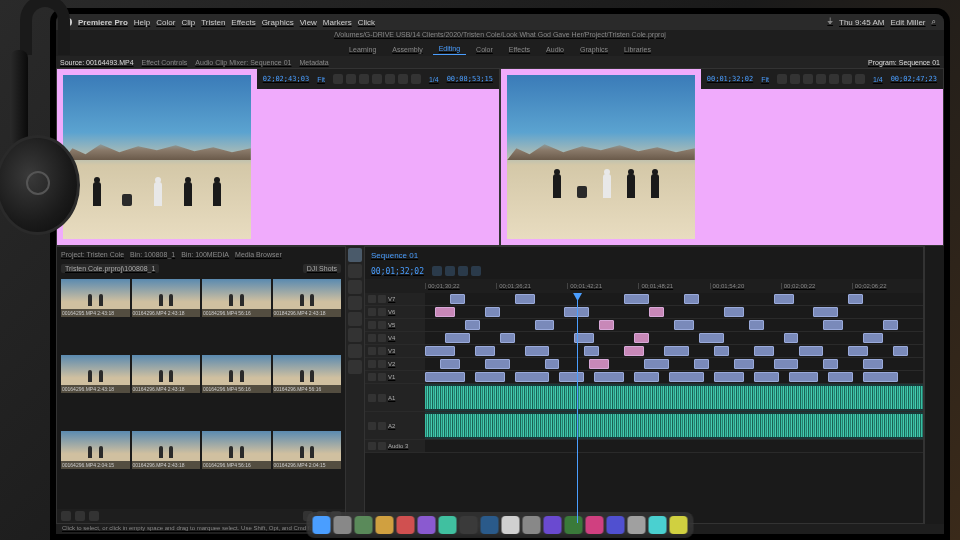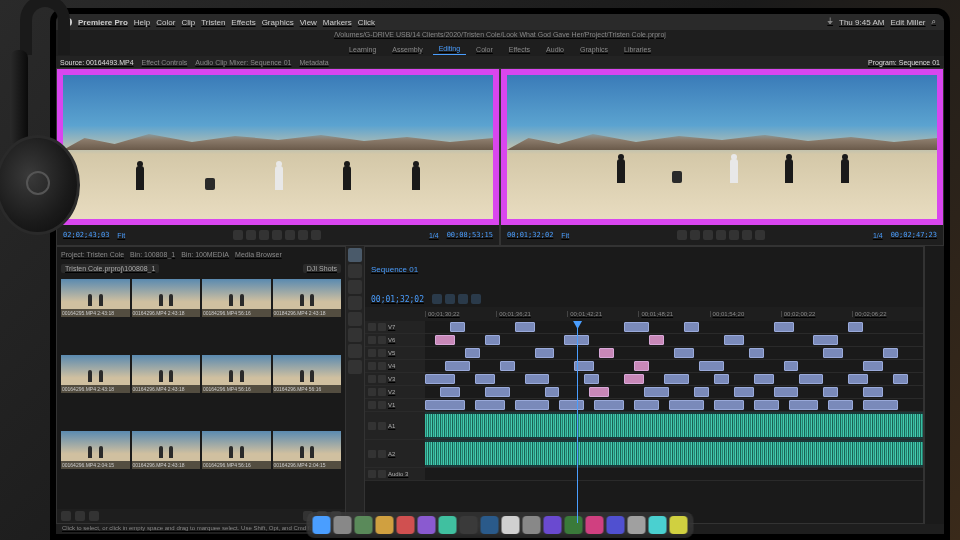--- a/index.html
+++ b/index.html
@@ -13,21 +13,21 @@
 .menu-item{cursor:pointer;}
 .titlebar{height:12px;background:#1e1e1e;text-align:center;font-size:7px;color:#888;padding-top:1px;}
 .workspace-tabs{height:14px;background:#1e1e1e;display:flex;justify-content:center;gap:4px;align-items:center;font-size:7px;}
 .ws-tab{padding:2px 6px;color:#888;cursor:pointer;}
 .ws-tab.active{color:#4a9eff;border-bottom:1px solid #4a9eff;}
 .panel-tabs{height:12px;background:#232323;display:flex;align-items:center;font-size:7px;color:#888;padding:0 4px;gap:8px;}
 .panel-tab{cursor:pointer;}
 .panel-tab.active{color:#ddd;}
 .main{flex:1;display:flex;flex-direction:column;}
 .top-panels{height:178px;display:flex;}
-.monitor-panel{flex:1;background:#d946ef;border:1px solid #333;display:flex;flex-direction:column;}
+.monitor-panel{flex:1;background:#f0abfc;border:1px solid #333;display:flex;flex-direction:row;}
 .video-area{flex:1;margin:6px;position:relative;background:linear-gradient(180deg,#3a7bb8 0%,#5ba3d0 35%,#d4c8a8 55%,#e8dcc0 100%);}
 .mountains{position:absolute;bottom:48%;left:0;right:0;height:20px;background:linear-gradient(180deg,transparent 0%,#8a7a6a 50%,#6a5a4a 100%);clip-path:polygon(0 100%,5% 40%,12% 70%,20% 20%,30% 60%,40% 30%,50% 50%,60% 25%,70% 55%,80% 35%,90% 60%,100% 40%,100% 100%);}
 .band{position:absolute;bottom:20%;left:10%;right:10%;height:35px;display:flex;justify-content:space-around;align-items:flex-end;}
 .person{width:8px;height:24px;background:#1a1a1a;border-radius:3px 3px 0 0;position:relative;}
 .person.white{background:#e8e8e8;}
 .person::before{content:'';position:absolute;top:-5px;left:1px;width:6px;height:6px;background:inherit;border-radius:50%;}
 .drum{width:10px;height:12px;background:#2a2a2a;border-radius:2px;}
 .transport{height:20px;background:#1e1e1e;display:flex;align-items:center;padding:0 6px;font-size:7px;color:#4a9eff;gap:8px;}
 .transport-controls{display:flex;gap:3px;margin:0 auto;}
 .tc-btn{width:10px;height:10px;background:#333;border-radius:2px;cursor:pointer;}
@@ -42,21 +42,21 @@
 .thumb{background:linear-gradient(180deg,#5a8ab0 0%,#d0c0a0 60%);position:relative;height:38px;cursor:pointer;}
 .thumb::after{content:attr(data-label);position:absolute;bottom:0;left:0;right:0;font-size:5px;color:#ccc;background:rgba(0,0,0,0.6);padding:1px;}
 .thumb-fig{position:absolute;bottom:30%;left:40%;width:4px;height:12px;background:#2a2a2a;border-radius:2px 2px 0 0;}
 .thumb-fig2{left:55%;}
 .project-footer{height:14px;background:#1e1e1e;display:flex;align-items:center;gap:4px;padding:0 4px;}
 .pf-btn{width:10px;height:10px;background:#333;border-radius:2px;cursor:pointer;}
 .tools{width:18px;background:#232323;display:flex;flex-direction:column;gap:2px;padding:2px;}
 .tool{width:14px;height:14px;background:#333;border-radius:2px;cursor:pointer;}
 .tool.active{background:#4a5a6a;}
 .timeline-panel{flex:1;background:#1a1a1a;border:1px solid #333;display:flex;flex-direction:column;}
-.tl-header{height:16px;display:flex;align-items:center;padding:0 6px;font-size:8px;color:#4a9eff;gap:8px;margin-top:14px;}
+.tl-header{height:16px;display:flex;align-items:center;padding:0 6px;font-size:8px;color:#4a9eff;gap:8px;}
 .tl-tools{display:flex;gap:3px;}
 .tl-tool{width:10px;height:10px;background:#2a3a4a;border-radius:2px;cursor:pointer;}
 .tl-ruler{height:14px;background:#1e1e1e;display:flex;align-items:center;font-size:6px;color:#888;position:relative;}
 .ruler-mark{flex:1;border-left:1px solid #444;padding-left:2px;}
 .playhead{position:absolute;top:0;bottom:0;width:1px;background:#4a9eff;left:38%;z-index:10;}
 .playhead::before{content:'';position:absolute;top:0;left:-4px;width:9px;height:8px;background:#4a9eff;clip-path:polygon(0 0,100% 0,50% 100%);}
 .tracks{flex:1;position:relative;overflow:hidden;}
 .track{height:13px;border-bottom:1px solid #2a2a2a;display:flex;}
 .track-head{width:60px;background:#232323;font-size:6px;color:#aaa;display:flex;align-items:center;padding:0 3px;gap:2px;}
 .track-head .tb{width:8px;height:8px;background:#333;border-radius:1px;cursor:pointer;}

